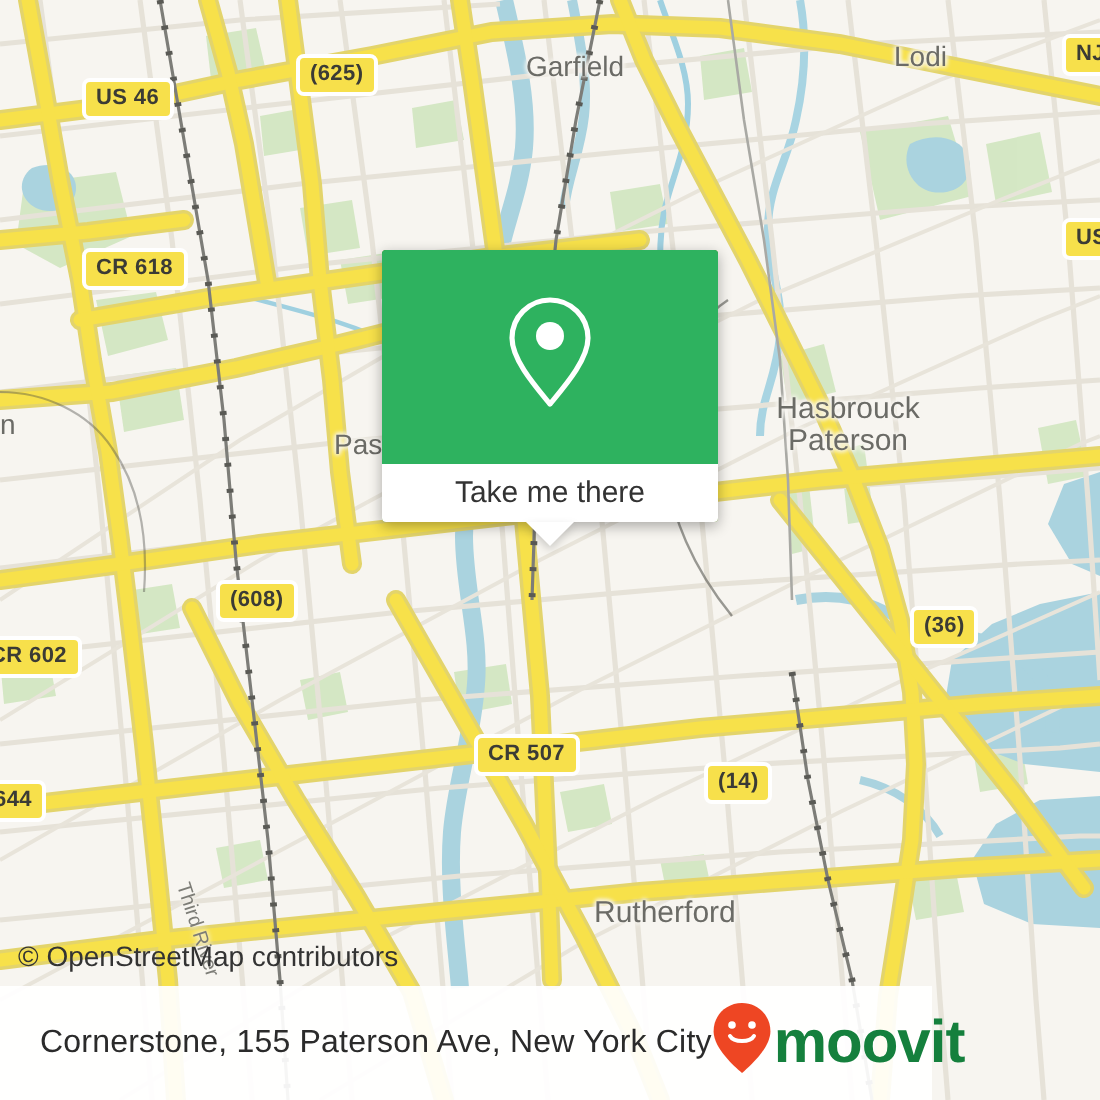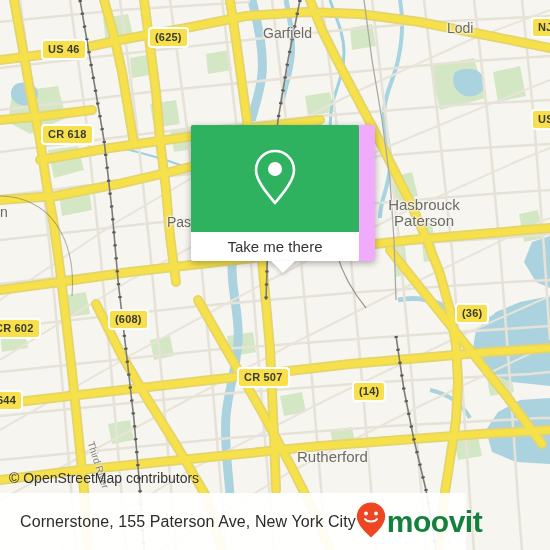--- a/index.html
+++ b/index.html
@@ -68,26 +68,26 @@
     font-size: 10px;
     white-space: nowrap;
     text-shadow: 0 0 2px #f7f5f0, 0 0 3px #f7f5f0;
   }
 
   
   #callout {
     position: absolute;
     left: 191px;
     top: 125px;
-    width: 184px;
+    width: 168px;
     height: 136px;
     box-shadow: 0 2px 7px rgba(0,0,0,0.32);
     border-radius: 2px;
     overflow: visible;
-    background: #f0abfc;
+    background: #4d7c0f;
   }
   #callout-green {
     position: absolute;
     left: 0; top: 0;
     width: 168px; height: 107px;
     background: #2eb25f;
     border-radius: 2px 2px 0 0;
     display: flex;
     align-items: center;
     justify-content: center;
@@ -373,21 +373,21 @@
   </div>
   <div class="shield" style="left:531px; top:17px;">
     <span>NJ</span>
   </div>
   <div class="shield" style="left:531px; top:109px;">
     <span>US</span>
   </div>
   <div class="shield" style="left:-12px; top:318px;">
     <span>CR 602</span>
   </div>
-  <div class="shield" style="left:108px; top:309px;">
+  <div class="shield" style="left:108px; top:290px;">
     <span>(608)</span>
   </div>
   <div class="shield" style="left:455px; top:303px;">
     <span>(36)</span>
   </div>
   <div class="shield" style="left:-10px; top:390px;">
     <span>644</span>
   </div>
   <div class="shield" style="left:237px; top:367px;">
     <span>CR 507</span>

